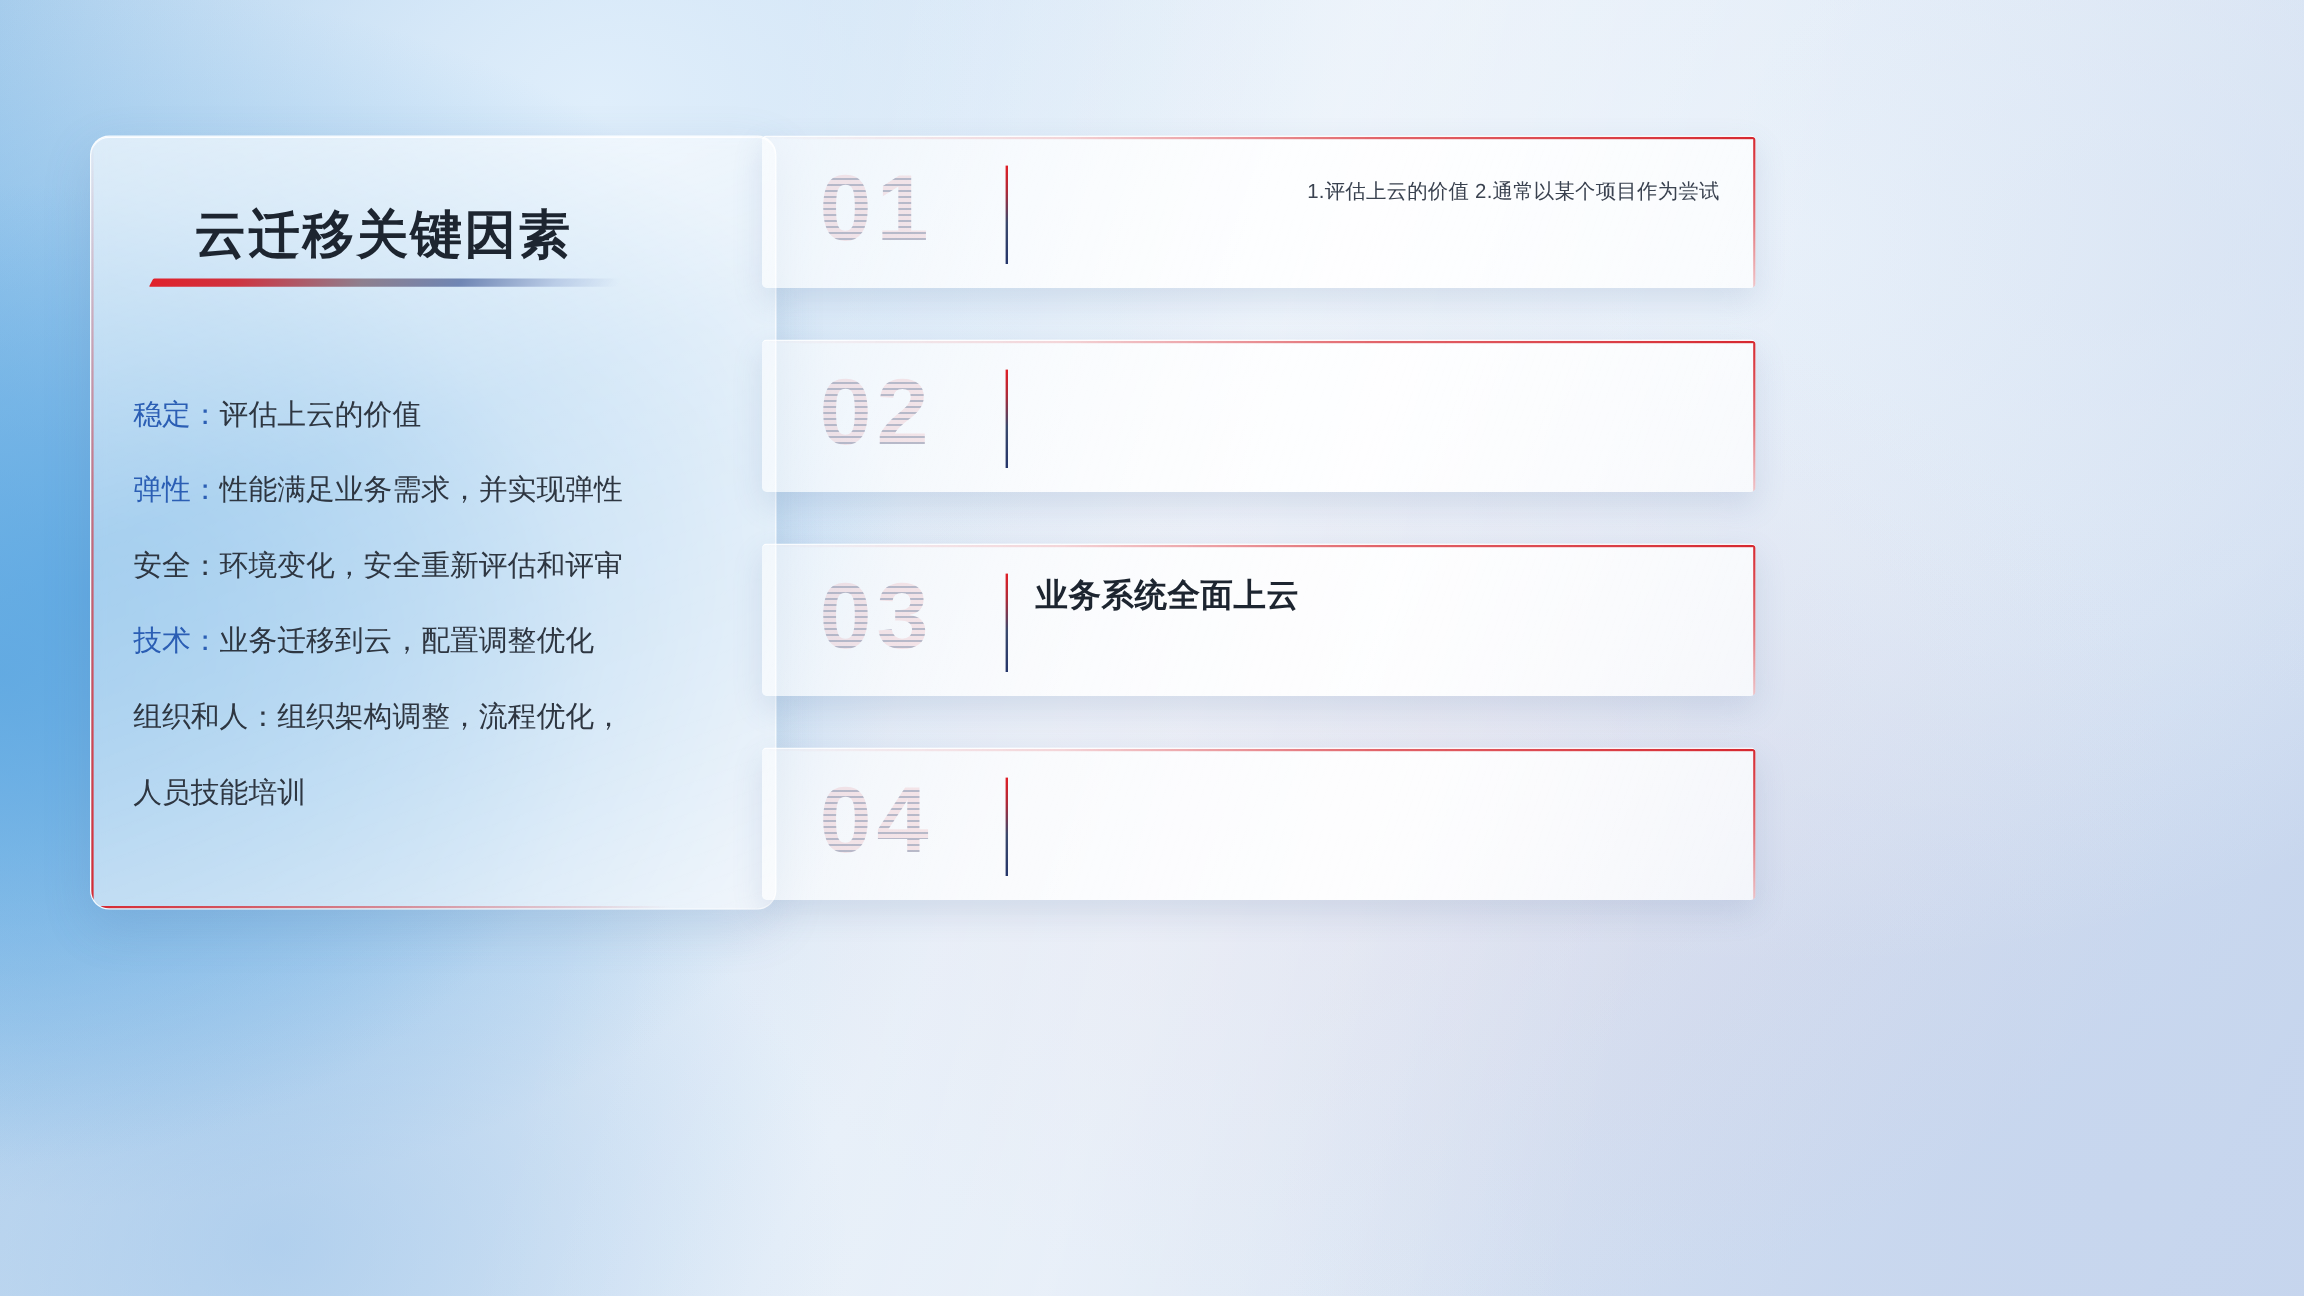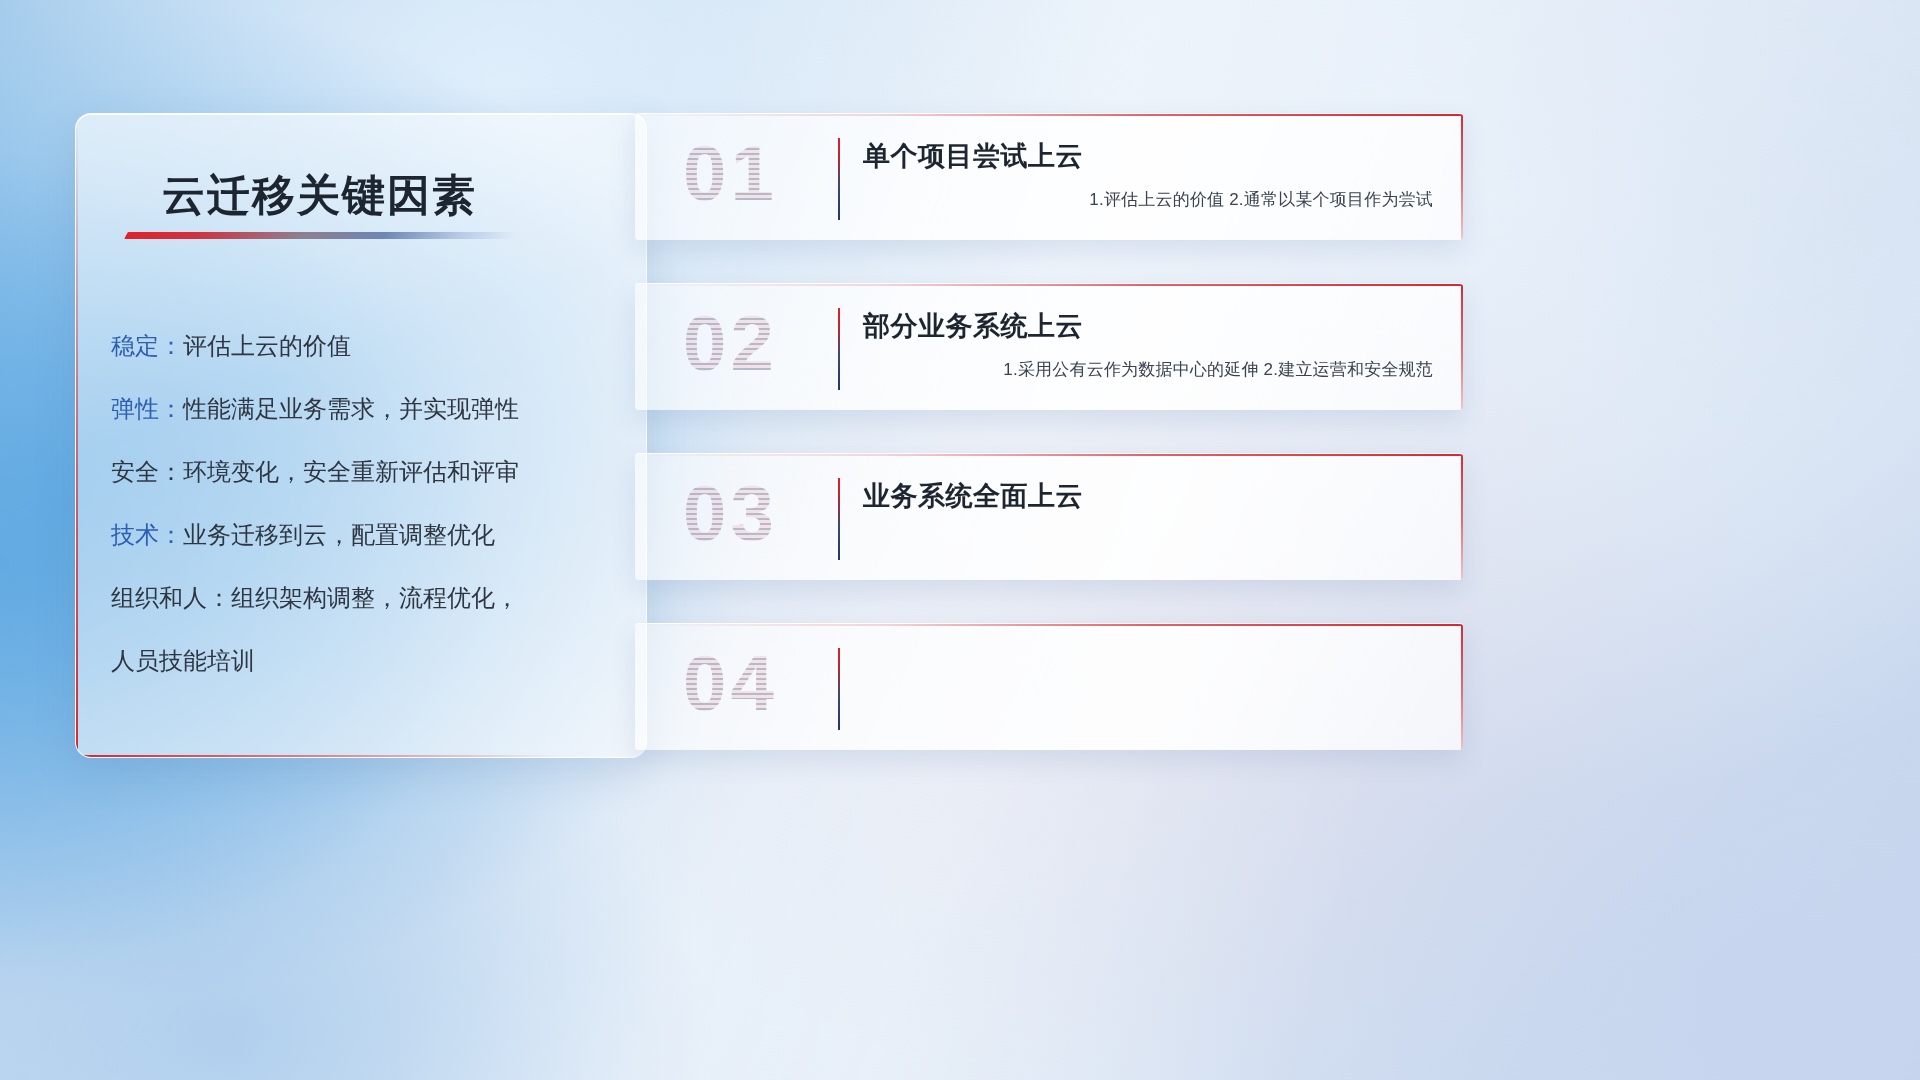--- a/index.html
+++ b/index.html
@@ -164,33 +164,28 @@
     </div>
   </section>
 
   <section class="steps">
 
     <article class="step">
       <div class="step-num-glow">01</div>
       <div class="step-num">01</div>
       <div class="divider"></div>
       <div class="step-body">
-        <div class="step-title">单个项目尝试上云</div>
         <div class="step-desc">1.评估上云的价值    2.通常以某个项目作为尝试</div>
       </div>
     </article>
 
     <article class="step">
       <div class="step-num-glow">02</div>
       <div class="step-num">02</div>
       <div class="divider"></div>
-      <div class="step-body">
-        <div class="step-title">部分业务系统上云</div>
-        <div class="step-desc">1.采用公有云作为数据中心的延伸    2.建立运营和安全规范</div>
-      </div>
     </article>
 
     <article class="step">
       <div class="step-num-glow">03</div>
       <div class="step-num">03</div>
       <div class="divider"></div>
       <div class="step-body">
         <div class="step-title">业务系统全面上云</div>
       </div>
     </article>

